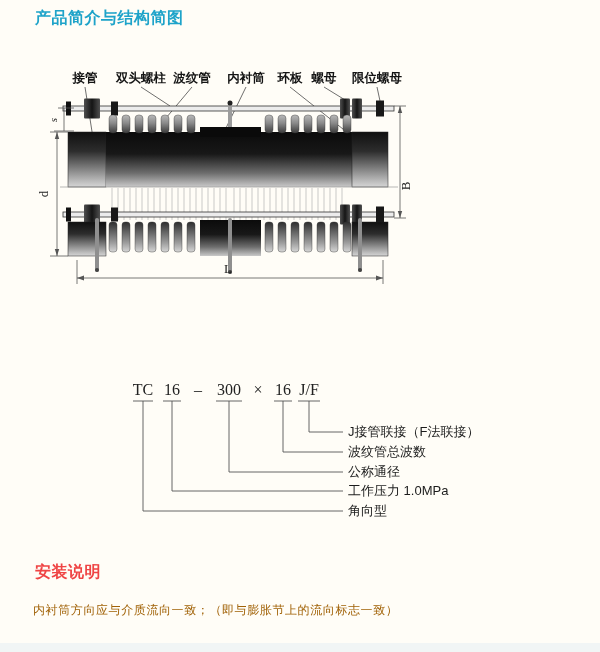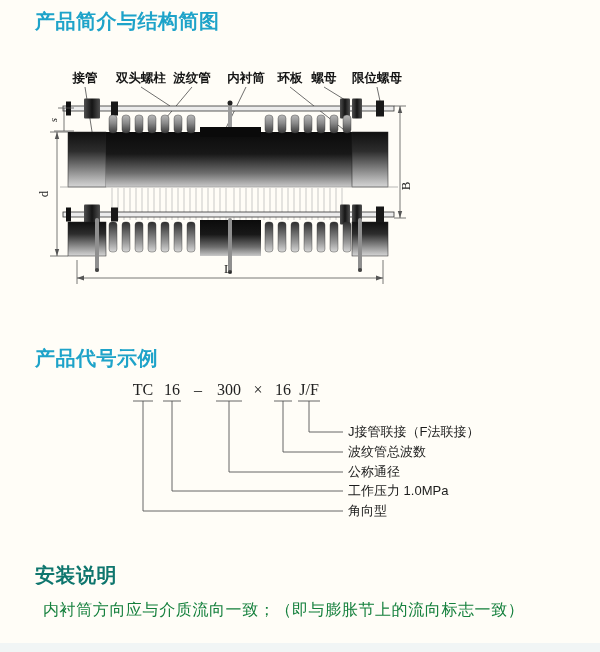--- a/index.html
+++ b/index.html
@@ -5,34 +5,34 @@
   html,body{margin:0;padding:0;}
   #page{
     position:relative;
     width:600px;height:652px;
     background:#fffdf7;
     font-family:"Liberation Sans", sans-serif;
     overflow:hidden;
   }
   .heading{
     position:absolute;
-    font-size:20px;
+    font-size:16px;
     font-weight:bold;
     letter-spacing:0.5px;
     color:#1ea3c9;
     white-space:nowrap;
   }
   #heading-overview{left:35px;top:8px;}
   #heading-code{left:35px;top:345px;}
   #heading-install{left:35px;top:562px;}
   #diagram-svg{position:absolute;left:30px;top:60px;}
   #code-svg{position:absolute;left:100px;top:370px;}
   #install-text{
-    position:absolute;left:43px;top:598px;width:520px;
-    font-size:16px;line-height:24px;letter-spacing:0.6px;color:#15803d;
+    position:absolute;left:33px;top:598px;width:520px;
+    font-size:12px;line-height:24px;letter-spacing:0.6px;color:#a16207;
   }
   .bottom-strip{
     position:absolute;left:0;bottom:0;width:600px;height:9px;background:#f1f5f5;
   }
   .cjk-label{font-family:"Liberation Sans", sans-serif;font-size:12.5px;font-weight:600;fill:#141414;}
   .dim-label{font-family:"Liberation Serif", serif;font-size:13px;fill:#222;}
   .dim-label-s{font-family:"Liberation Serif", serif;font-style:italic;font-size:11px;fill:#222;}
   .code-seg{font-family:"Liberation Serif", serif;font-size:16px;fill:#222;}
   .code-desc{font-family:"Liberation Sans", sans-serif;font-size:13px;font-weight:500;fill:#1c1c1c;}
   .leader{stroke:#4a4a4a;stroke-width:0.8;fill:none;}
@@ -200,21 +200,20 @@
       <text class="dim-label" text-anchor="middle" transform="rotate(-90 380 126)" x="380" y="126">B</text>
     </g>
     <g>
       <path class="dimline" d="M47,200 V224 M353,200 V224 M47,218 H353"></path>
       <polygon points="47,218 54,215.6 54,220.4" fill="#555"></polygon>
       <polygon points="353,218 346,215.6 346,220.4" fill="#555"></polygon>
       <text class="dim-label" text-anchor="middle" x="198" y="213">L</text>
     </g>
   </svg>
 
-  <div id="heading-code" class="heading" style="color: rgb(30, 163, 201);">产品代号示例</div>
 
   <svg id="code-svg" width="480" height="170" viewBox="0 0 480 170">
     <g>
       <text class="code-seg" x="43" y="25" text-anchor="middle">TC</text>
       <text class="code-seg" x="72" y="25" text-anchor="middle">16</text>
       <text class="code-seg" x="98" y="25" text-anchor="middle">–</text>
       <text class="code-seg" x="129" y="25" text-anchor="middle">300</text>
       <text class="code-seg" x="158" y="25" text-anchor="middle">×</text>
       <text class="code-seg" x="183" y="25" text-anchor="middle">16</text>
       <text class="code-seg" x="209" y="25" text-anchor="middle">J/F</text>
@@ -229,20 +228,20 @@
     </g>
     <g>
       <text class="code-desc" x="248" y="66">J接管联接（F法联接）</text>
       <text class="code-desc" x="248" y="86">波纹管总波数</text>
       <text class="code-desc" x="248" y="106">公称通径</text>
       <text class="code-desc" x="248" y="125">工作压力 1.0MPa</text>
       <text class="code-desc" x="248" y="145">角向型</text>
     </g>
   </svg>
 
-  <div id="heading-install" class="heading" style="color: #0f766e;">安装说明</div>
+  <div id="heading-install" class="heading" style="color: #ef4444;">安装说明</div>
 
   <div id="install-text">
     <div>内衬筒方向应与介质流向一致；（即与膨胀节上的流向标志一致）</div>
   </div>
 
   <div class="bottom-strip"></div>
 </div>
 
 </body></html>

